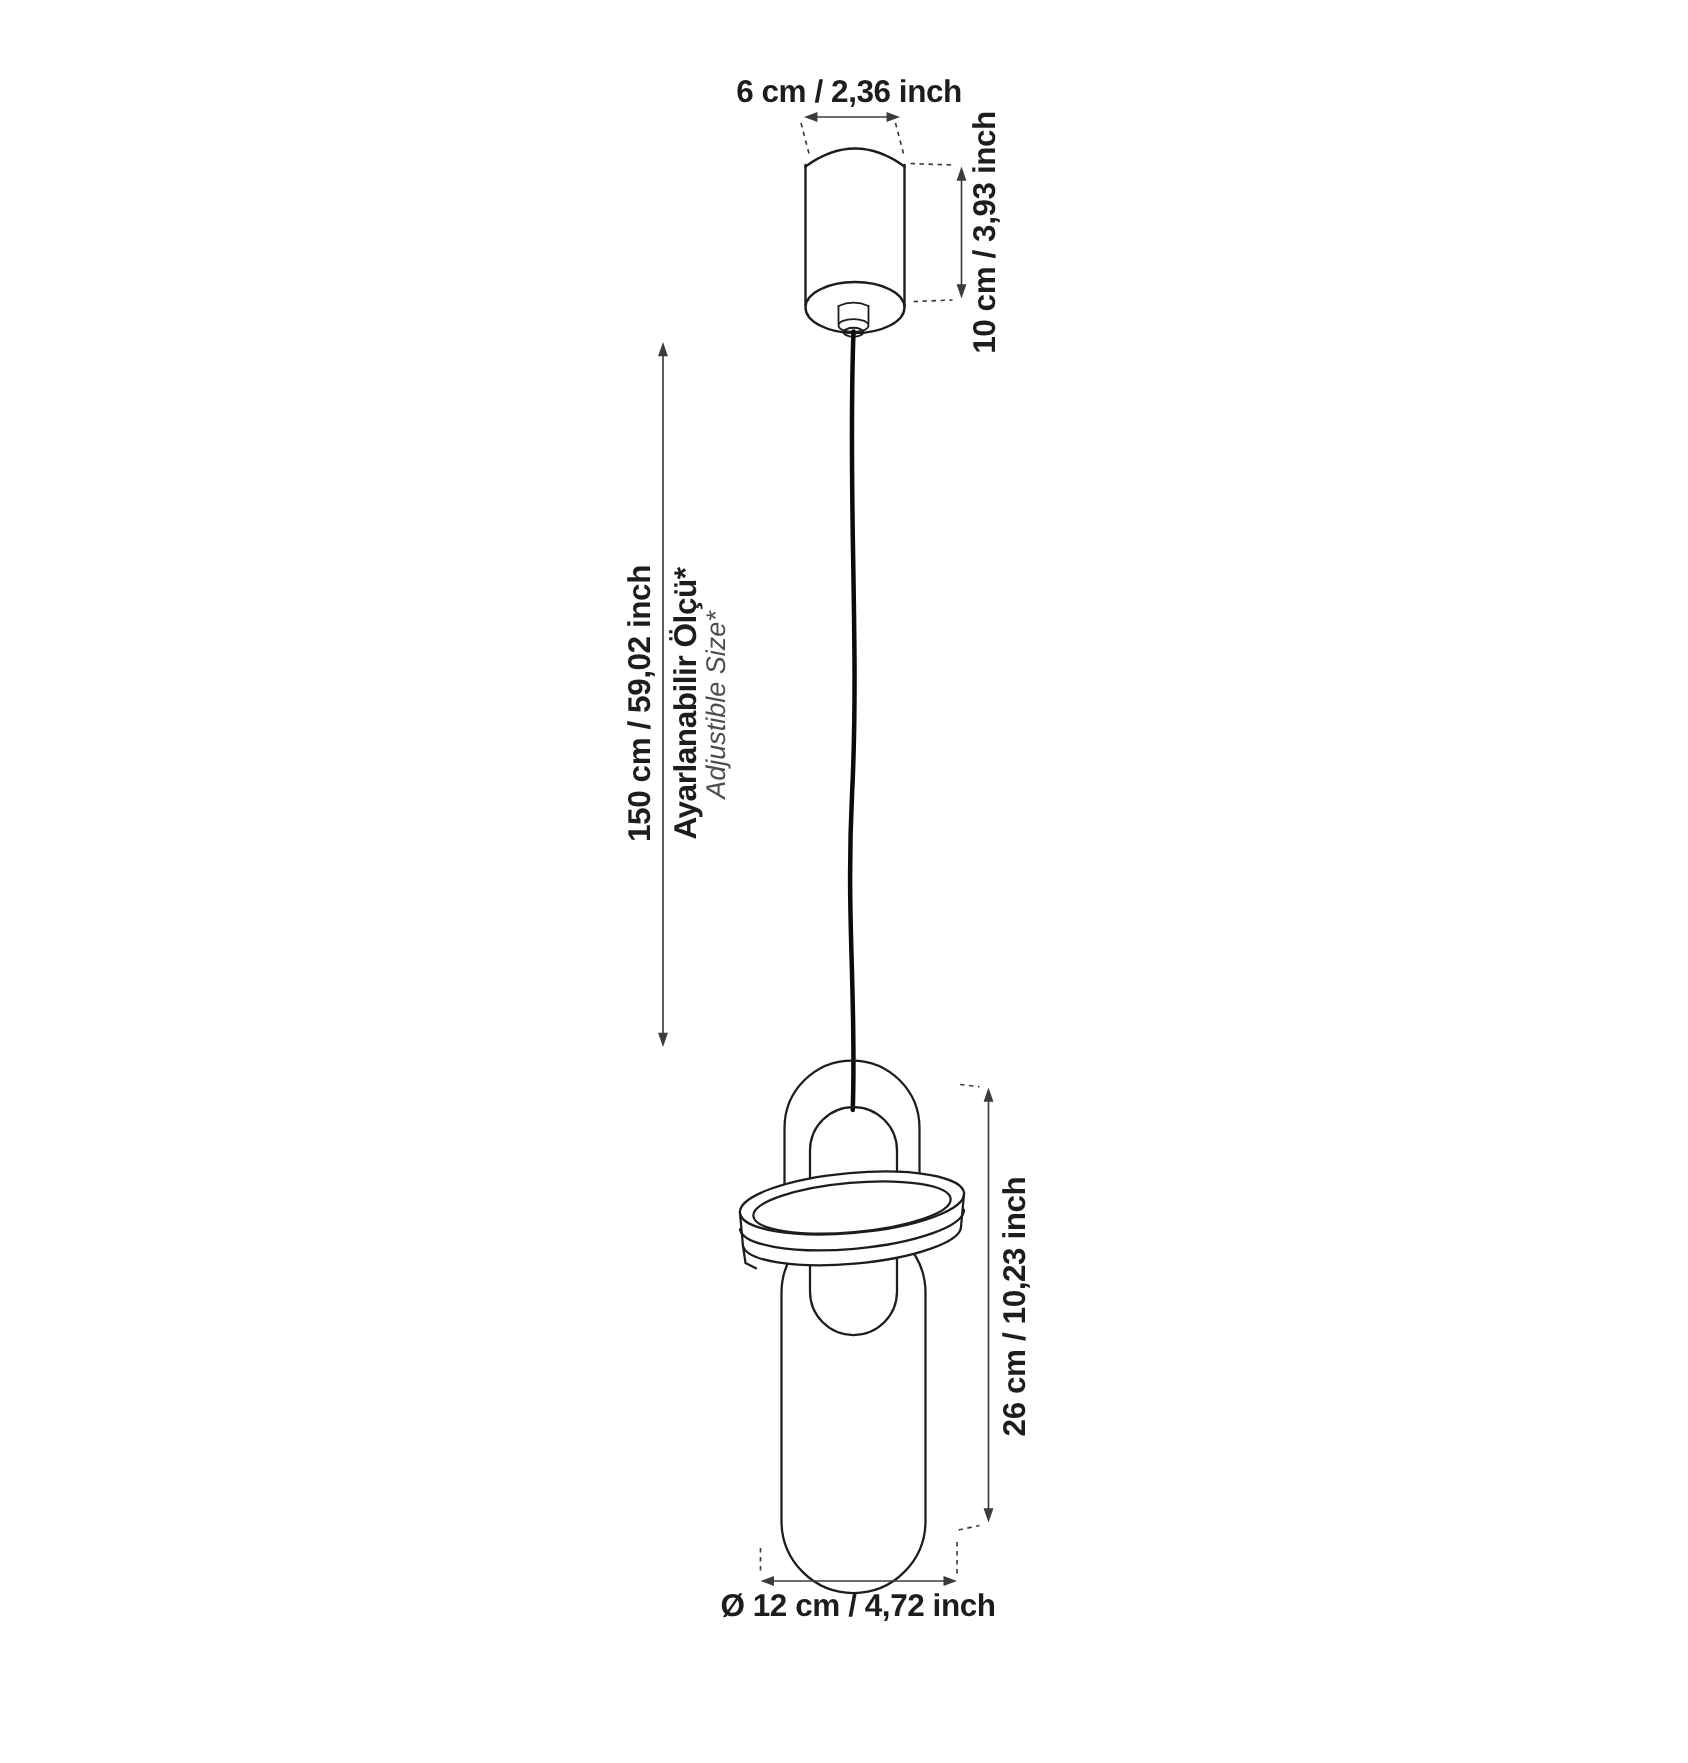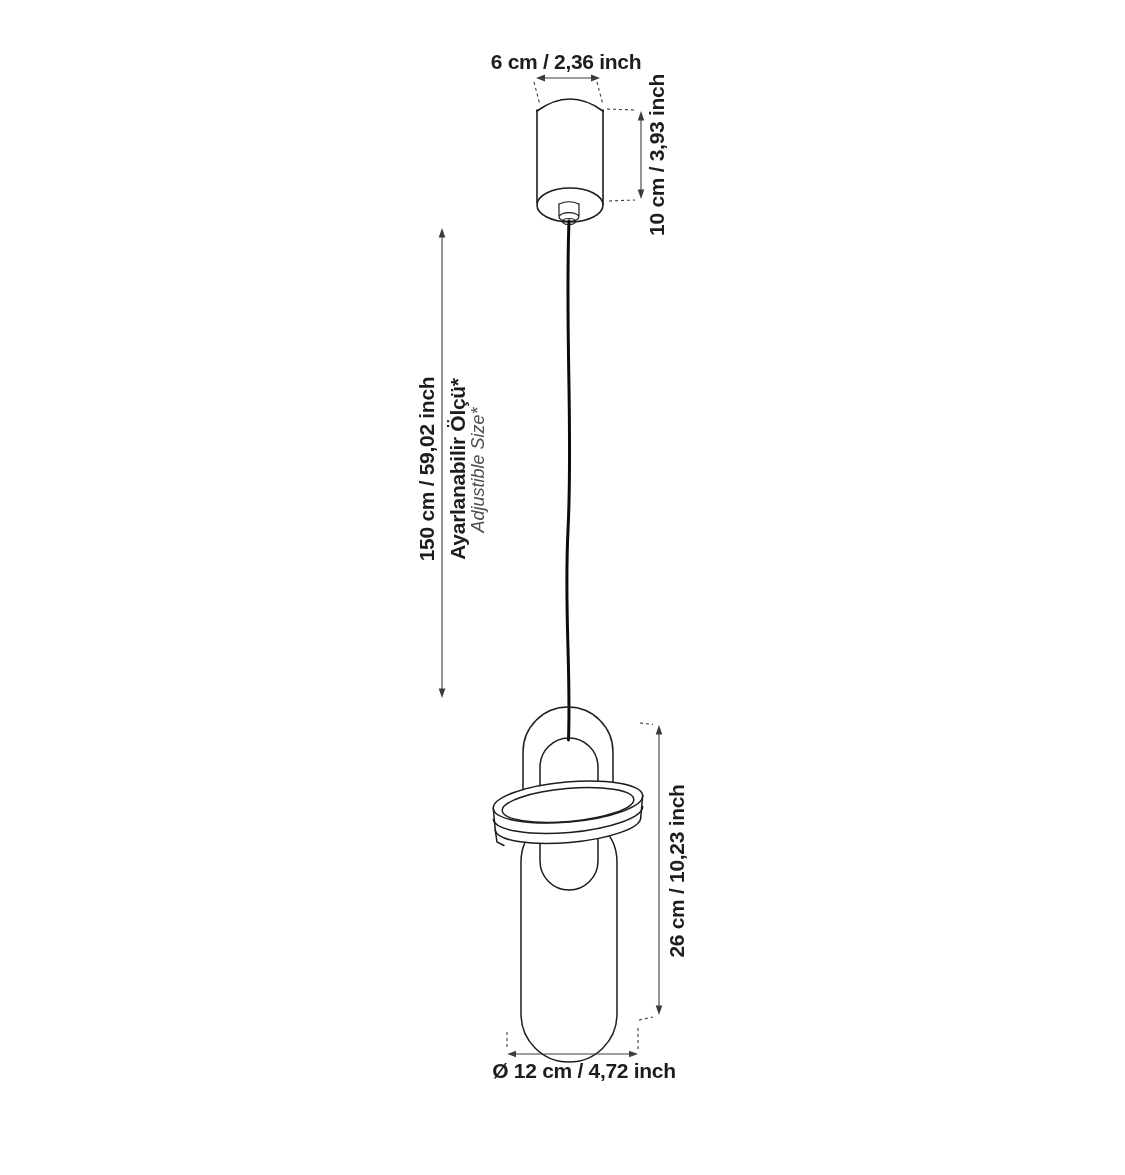--- a/index.html
+++ b/index.html
@@ -116,14 +116,14 @@
   <div class="dim-label rot" style="left:657px;top:155px;">10 cm / 3,93 inch</div>
 
   <div class="dim-label rot" style="left:427px;top:469px;">150 cm / 59,02 inch</div>
 
   <div class="dim-label rot bold" style="left:458px;top:469px;">Ayarlanabilir Ölçü*</div>
 
   <div class="dim-label rot italic" style="left:478px;top:470px;">Adjustible Size*</div>
 
   <div class="dim-label rot" style="left:677px;top:871px;">26 cm / 10,23 inch</div>
 
-  <div class="dim-label" style="left:572px;top:1071px;margin-left:12px;">Ø 12 cm / 4,72 inch</div>
+  <div class="dim-label" style="left:572px;top:1071px;">Ø 12 cm / 4,72 inch</div>
 </div>
 
 </body></html>

